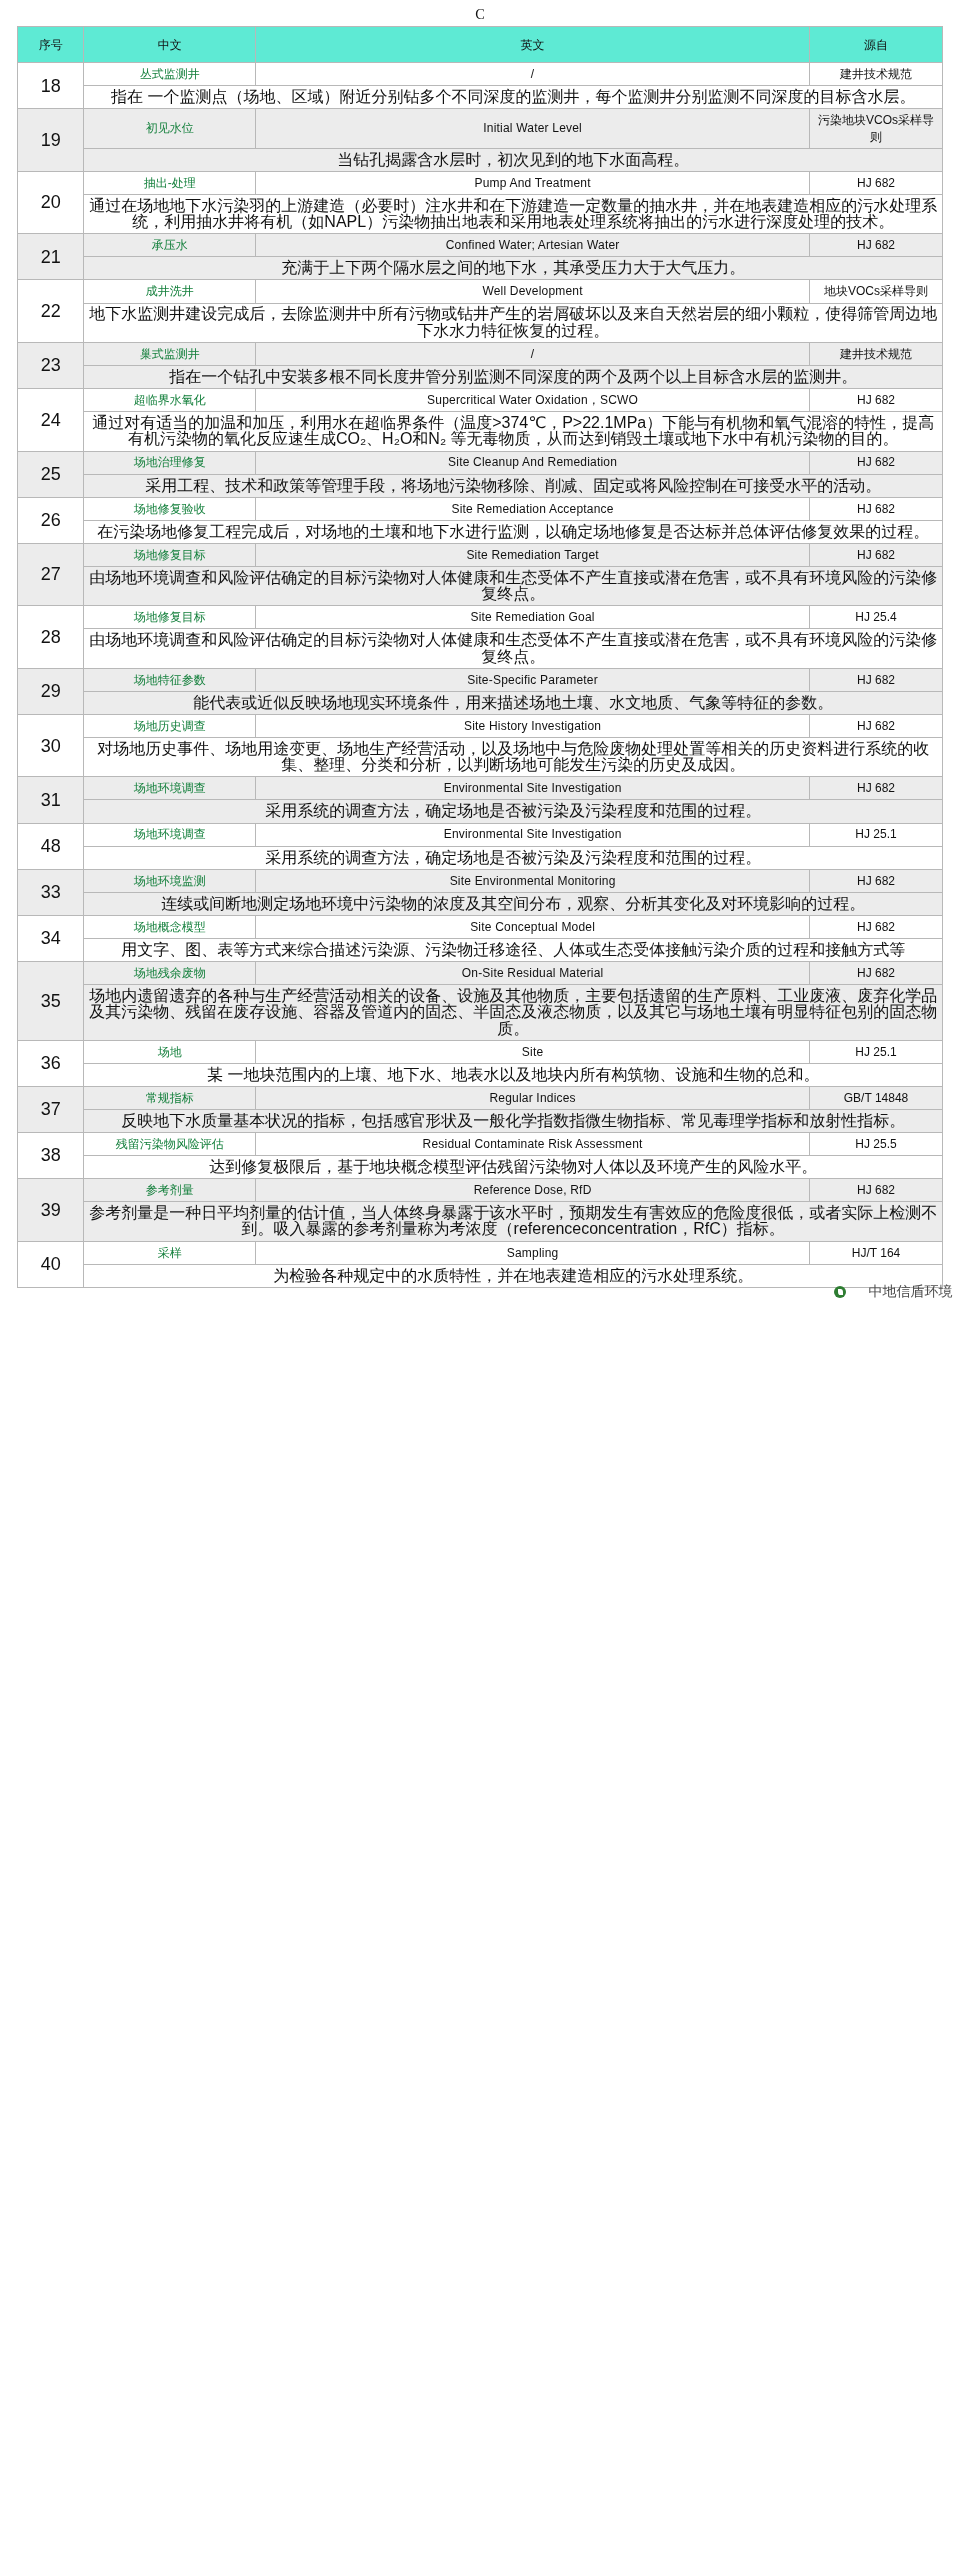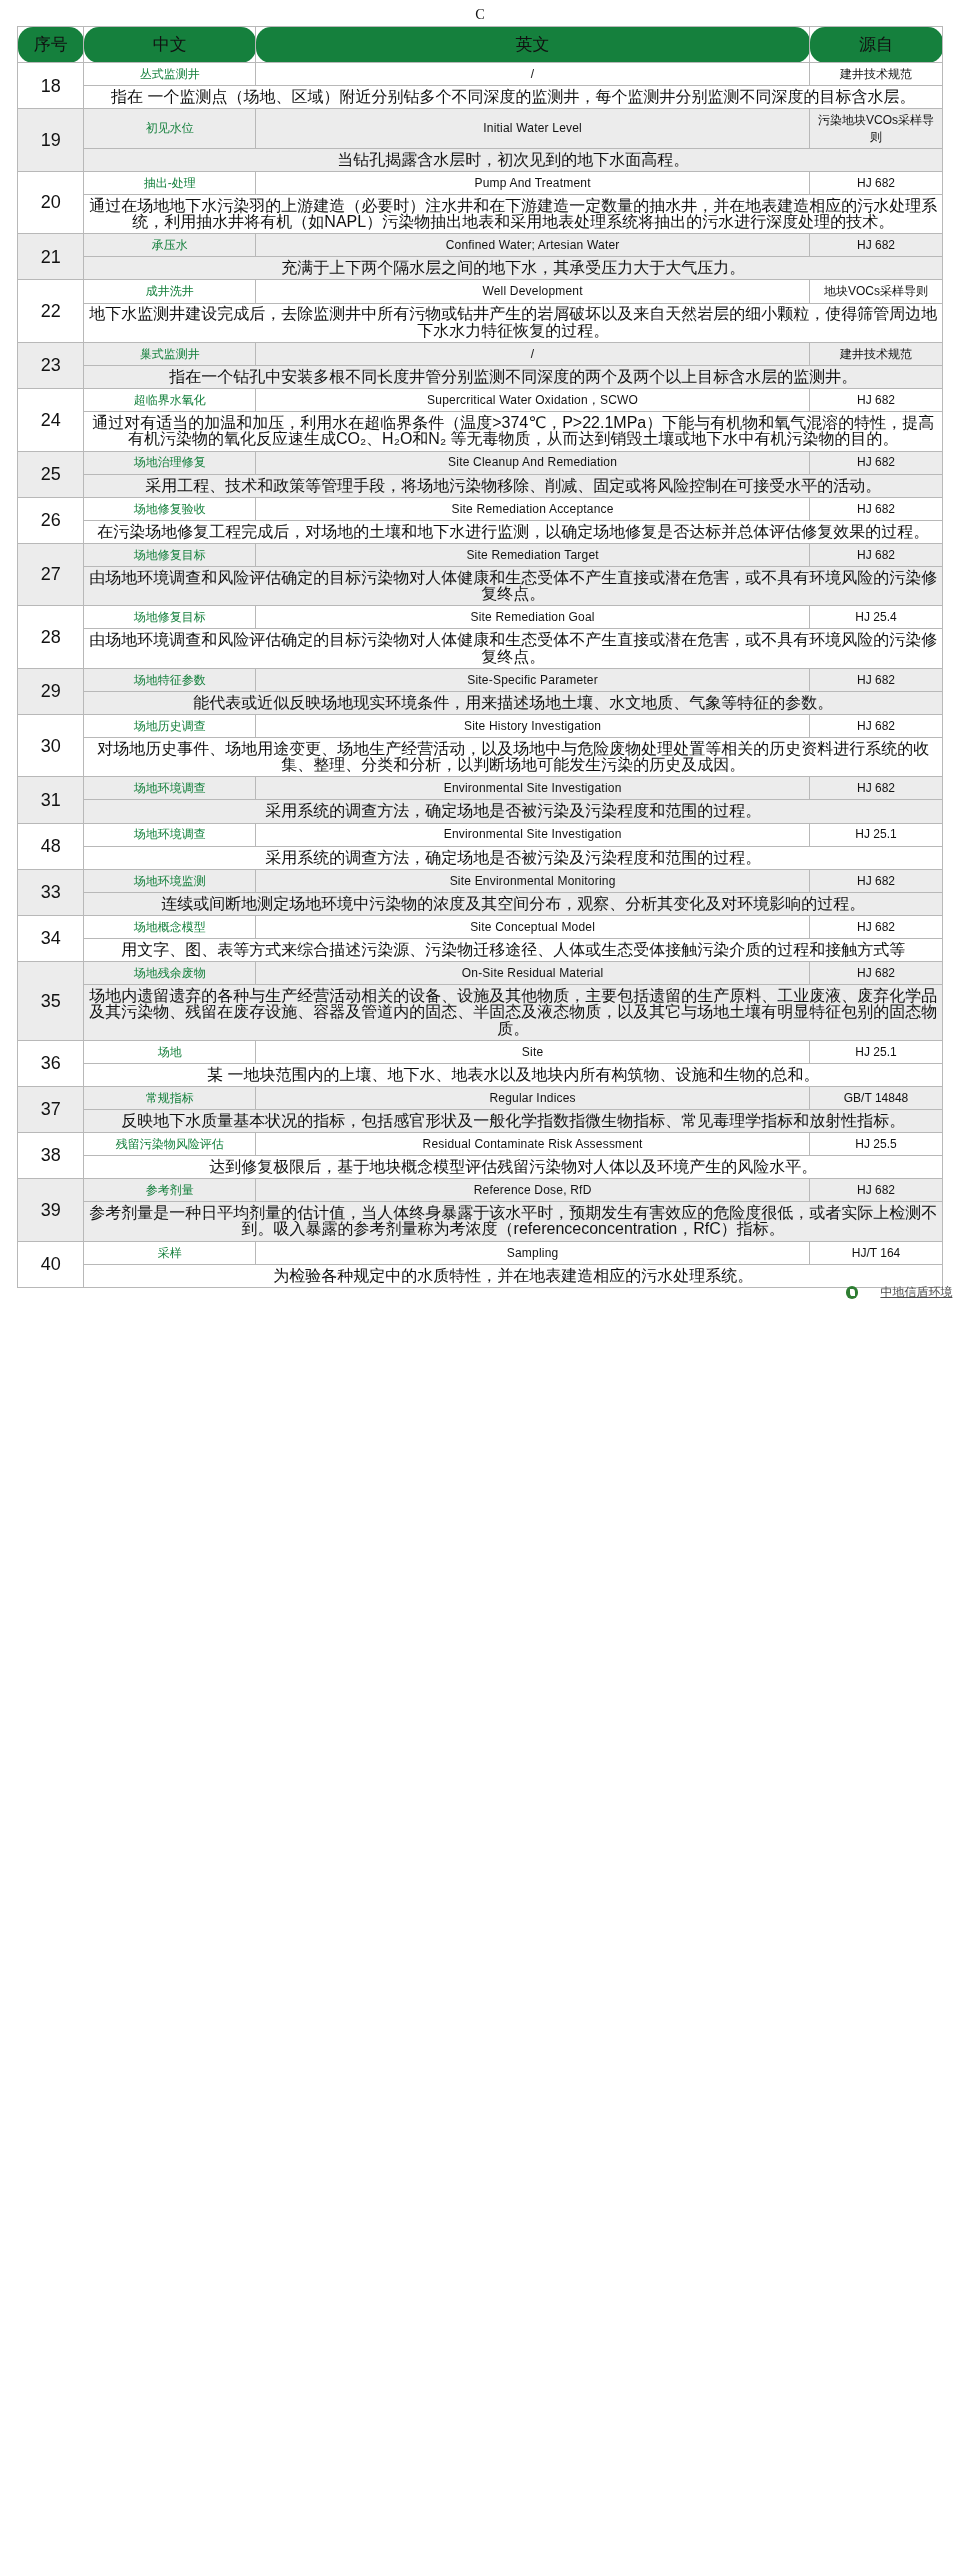--- a/index.html
+++ b/index.html
@@ -30,26 +30,25 @@
     font-size:11.5px;
   }
   table.glossary td,table.glossary th{
     border:1px solid #b8b8b8;
     padding:2.9px 3.8px;
     vertical-align:middle;
     text-align:center;
     line-height:16.3px;
   }
   thead th{
-    background:#15803d;
+    background:#5eead4;
     font-weight:normal;
-    font-size:17px;
+    font-size:12px;
     height:29px;
     color:#111;
-    border-radius:15px;
   }
   col.c-no{width:48px;}
   col.c-cn{width:124px;}
   col.c-en{width:400px;}
   col.c-src{width:96px;}
   td.no{
     font-size:18px;
     color:#111;
   }
   td.cn{
@@ -75,23 +74,22 @@
   }
   tr.shaded td{background:#ececec;}
   tr.plain td{background:#ffffff;}
   .watermark{
     position:absolute;
     right:7.6px;
     bottom:3.8px;
     display:flex;
     align-items:center;
     gap:22px;
-    font-size:12px;
+    font-size:14px;
     color:#4a4a4a;
-    text-decoration:underline;
   }
   .wm-logo{
     width:12.4px;height:12.4px;border-radius:50%;
     background:#2e7d32;
     display:inline-block;
     position:relative;
     flex:none;
   }
   .wm-logo:after{
     content:"";

